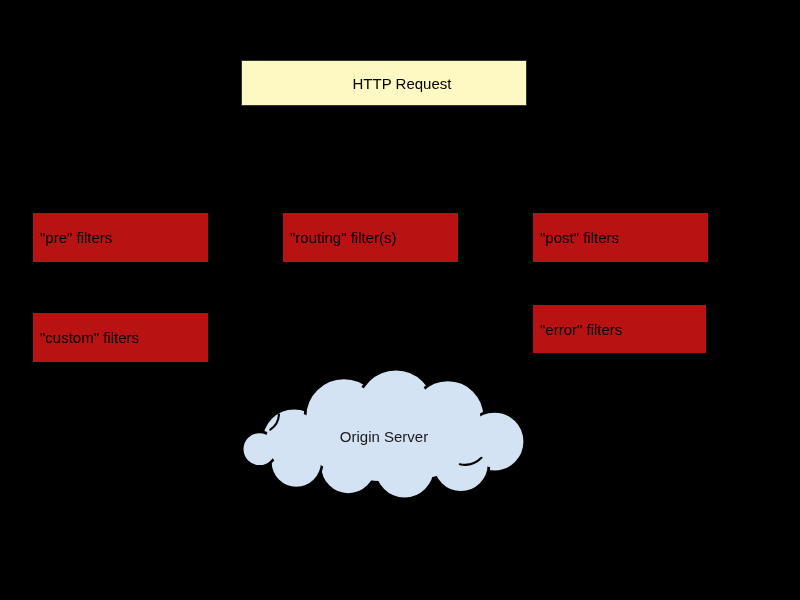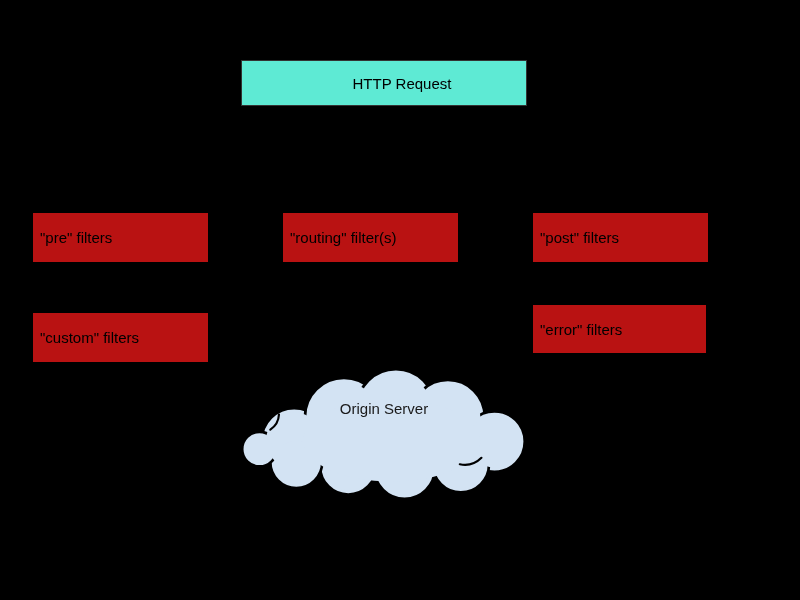--- a/index.html
+++ b/index.html
@@ -16,21 +16,21 @@
     position: absolute;
     box-sizing: border-box;
     display: flex;
     align-items: center;
     font-size: 15px;
     line-height: 1;
   }
   .request-box {
     left: 241px; top: 60px;
     width: 286px; height: 46px;
-    background: #5eead4;
+    background: #fef9c3;
     border: 1.5px solid #333333;
     justify-content: center;
     padding-left: 36px;
   }
   .filter-box {
     background: #b91212;
     width: 175px; height: 49px;
     padding-left: 7px;
     justify-content: flex-start;
     color: #000000;
@@ -40,21 +40,21 @@
   #filter-post    { left: 533px; top: 213px; }
   #filter-custom  { left: 33px;  top: 313px; }
   #filter-error   { left: 533px; top: 305px; width: 173px; height: 48px; }
   .cloud-wrap {
     position: absolute;
     left: 240px; top: 367px;
     width: 288px; height: 134px;
   }
   .cloud-label {
     position: absolute;
-    left: 240px; top: 400px;
+    left: 240px; top: 428px;
     width: 288px;
     text-align: center;
     font-size: 15px;
     color: #1a1a1a;
   }
 </style>
 </head>
 <body>
 
 <div id="stage">

